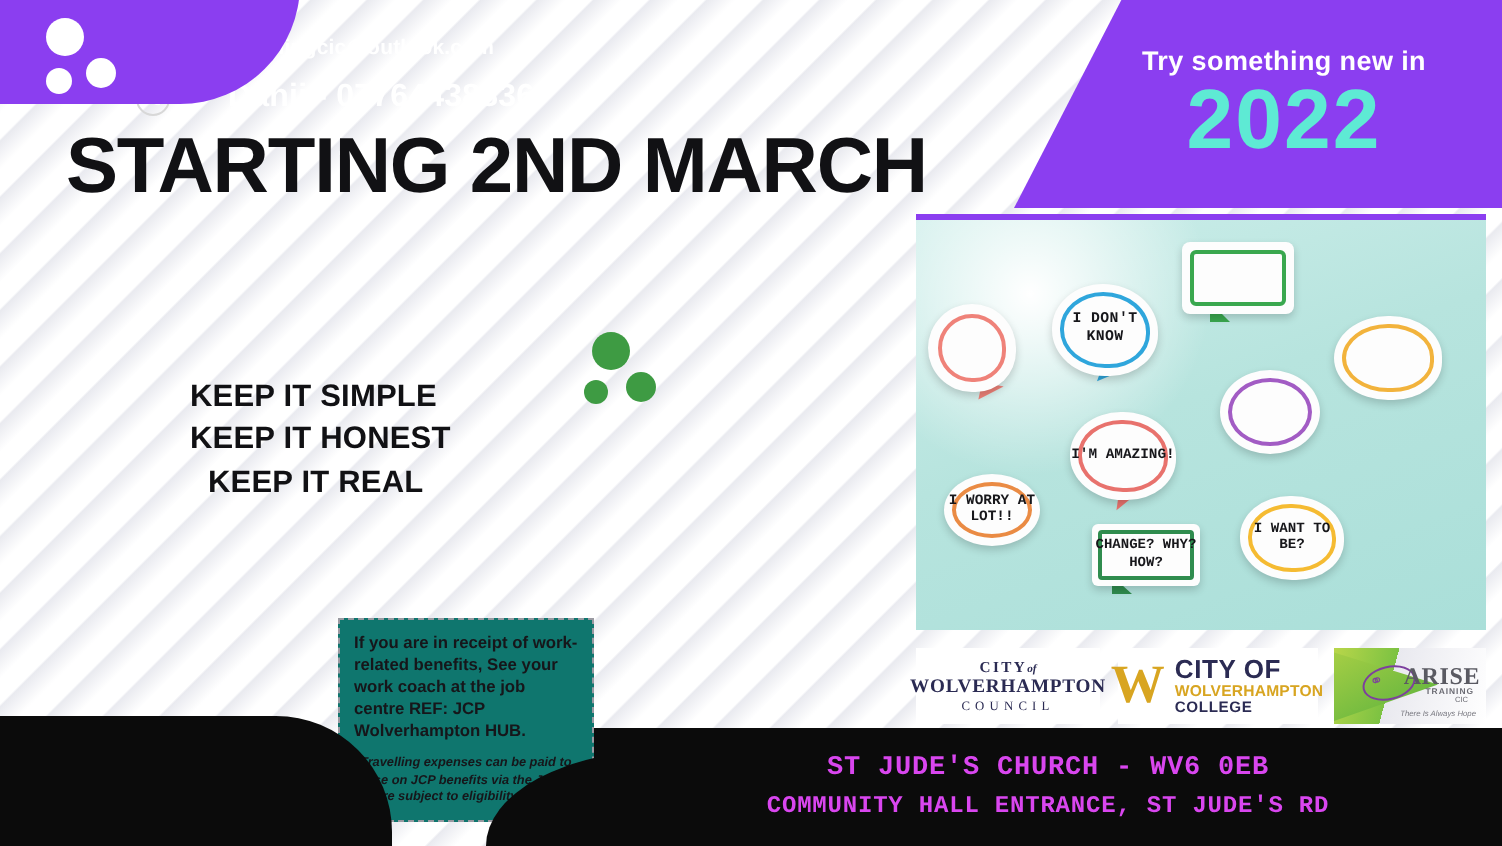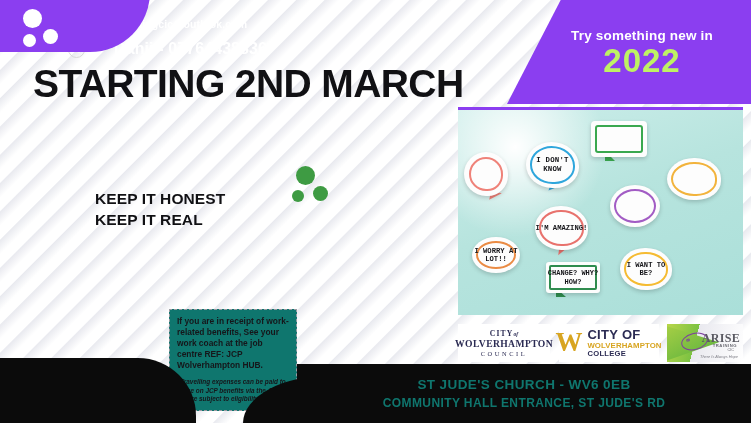--- a/index.html
+++ b/index.html
@@ -42,21 +42,21 @@
     clip-path:polygon(22% 0,100% 0,100% 100%,0 100%);
     z-index:2;
     display:flex;flex-direction:column;align-items:center;justify-content:center;
     padding-left:26px;box-sizing:border-box;
   }
   .tr-sub{
     color:#fff;font-weight:bold;font-size:13.5px;letter-spacing:.2px;
     margin-bottom:1px;white-space:nowrap;
   }
   .tr-year{
-    color:#bef264;font-weight:bold;font-size:33px;letter-spacing:1px;line-height:1;
+    color:#5eead4;font-weight:bold;font-size:42px;letter-spacing:1px;line-height:1;
   }
 
   
   .headline{
     position:absolute;left:33px;top:62px;z-index:4;
     font-size:39px;font-weight:bold;color:#111114;
     letter-spacing:-.6px;white-space:nowrap;
   }
   .subhead{
     position:absolute;left:33px;top:106px;z-index:4;
@@ -243,21 +243,21 @@
   .arise-tag{
     position:absolute;right:5px;bottom:3px;font-size:3.9px;font-style:italic;
     color:#7a7a82;
   }
 
   
   .addressbar{
     position:absolute;left:297px;right:0;bottom:0;height:59px;z-index:7;
     background:#0b0b0b;
     display:flex;flex-direction:column;align-items:center;justify-content:center;
-    color:#0f766e;text-align:center;line-height:1.35;
+    color:#d946ef;text-align:center;line-height:1.35;font-family:Liberation Mono, monospace;
   }
   .addressbar .a1{font-size:13.5px;font-weight:bold;letter-spacing:.4px;}
   .addressbar .a2{font-size:12px;font-weight:bold;letter-spacing:.4px;}
   .addr-curve{
     position:absolute;left:243px;bottom:0;width:90px;height:70px;z-index:7;
     background:#0b0b0b;border-top-right-radius:0;
     clip-path:ellipse(90px 48px at 100% 100%);
   }
 </style>
 </head>
@@ -277,20 +277,21 @@
     <div class="tr-year">2022</div>
   </div>
 
   <div class="headline">STARTING 2ND MARCH</div>
 
   <div class="g-dot g1"></div>
   <div class="g-dot g2"></div>
   <div class="g-dot g3"></div>
 
   <div class="keeps">
+    <div>KEEP IT SIMPLE</div>
     <div>KEEP IT HONEST</div>
     <div>KEEP IT REAL</div>
   </div>
 
   <div class="infobox">
     <div class="main">If you are in receipt of work-related benefits, See your work coach at the job centre REF: JCP Wolverhampton HUB.</div>
     <div class="note">"Travelling expenses can be paid to those on JCP benefits via the Job Centre subject to eligibility"</div>
   </div>
 
   <div class="photo-wrap">

